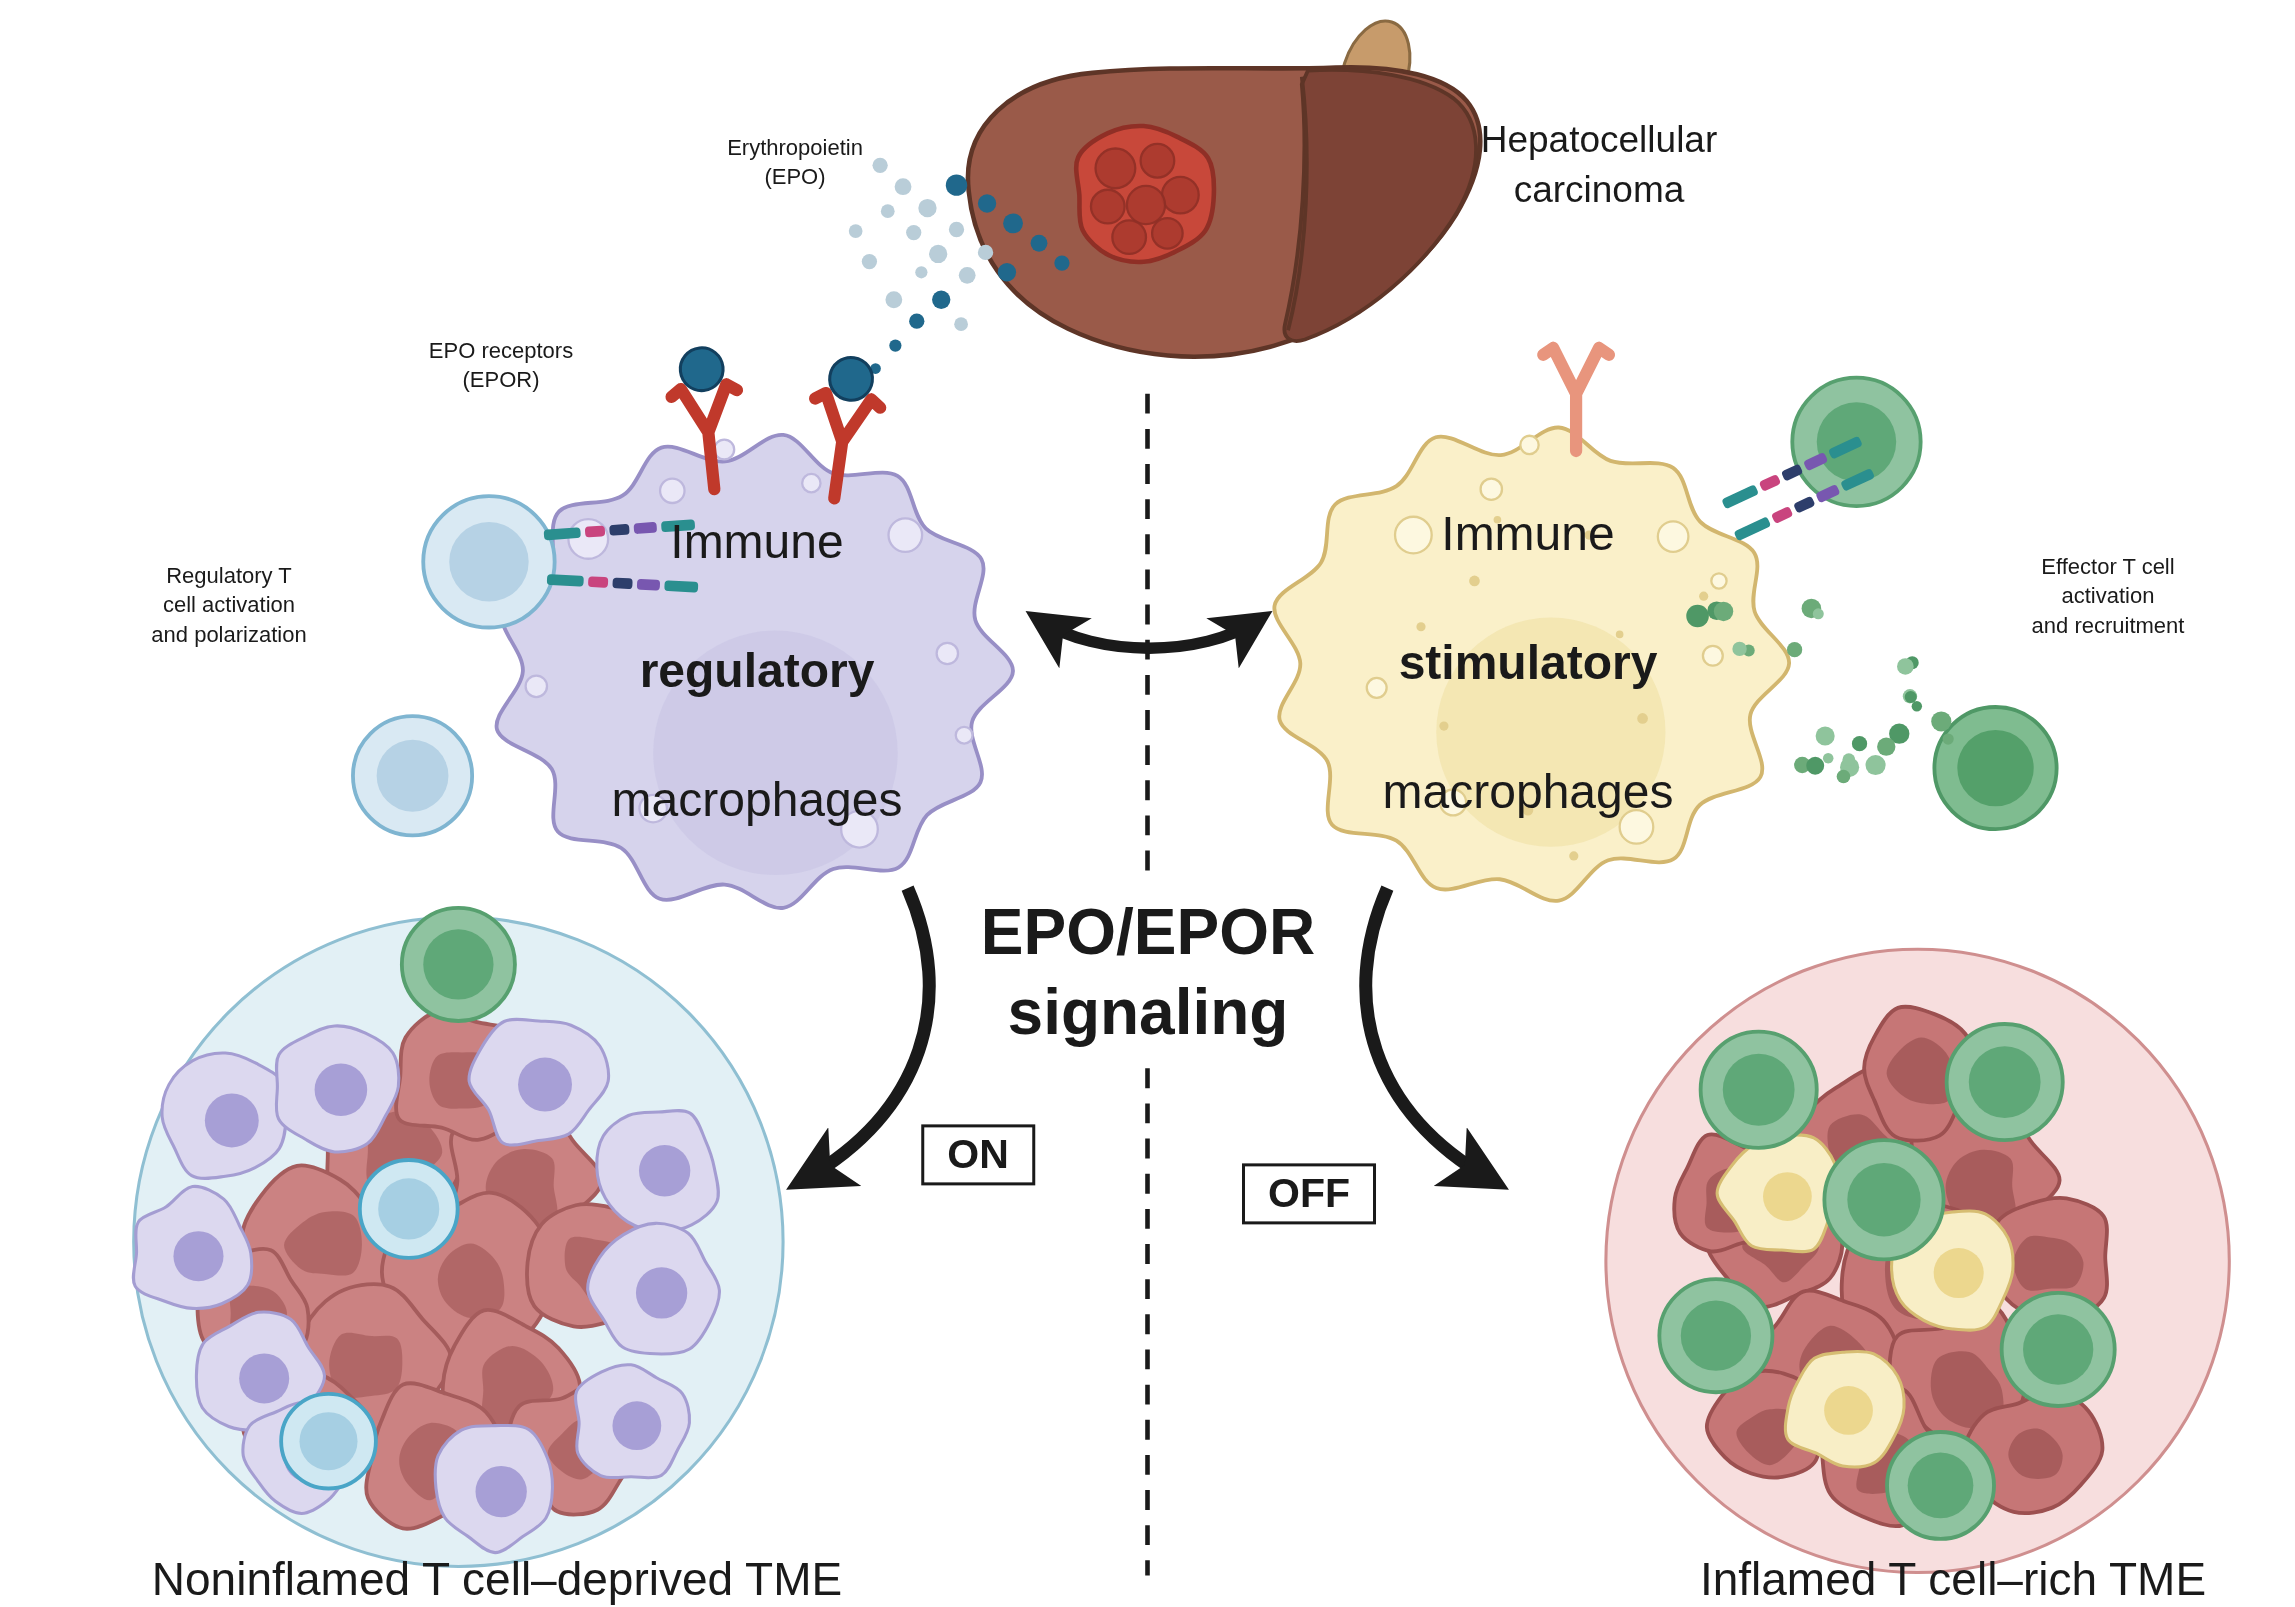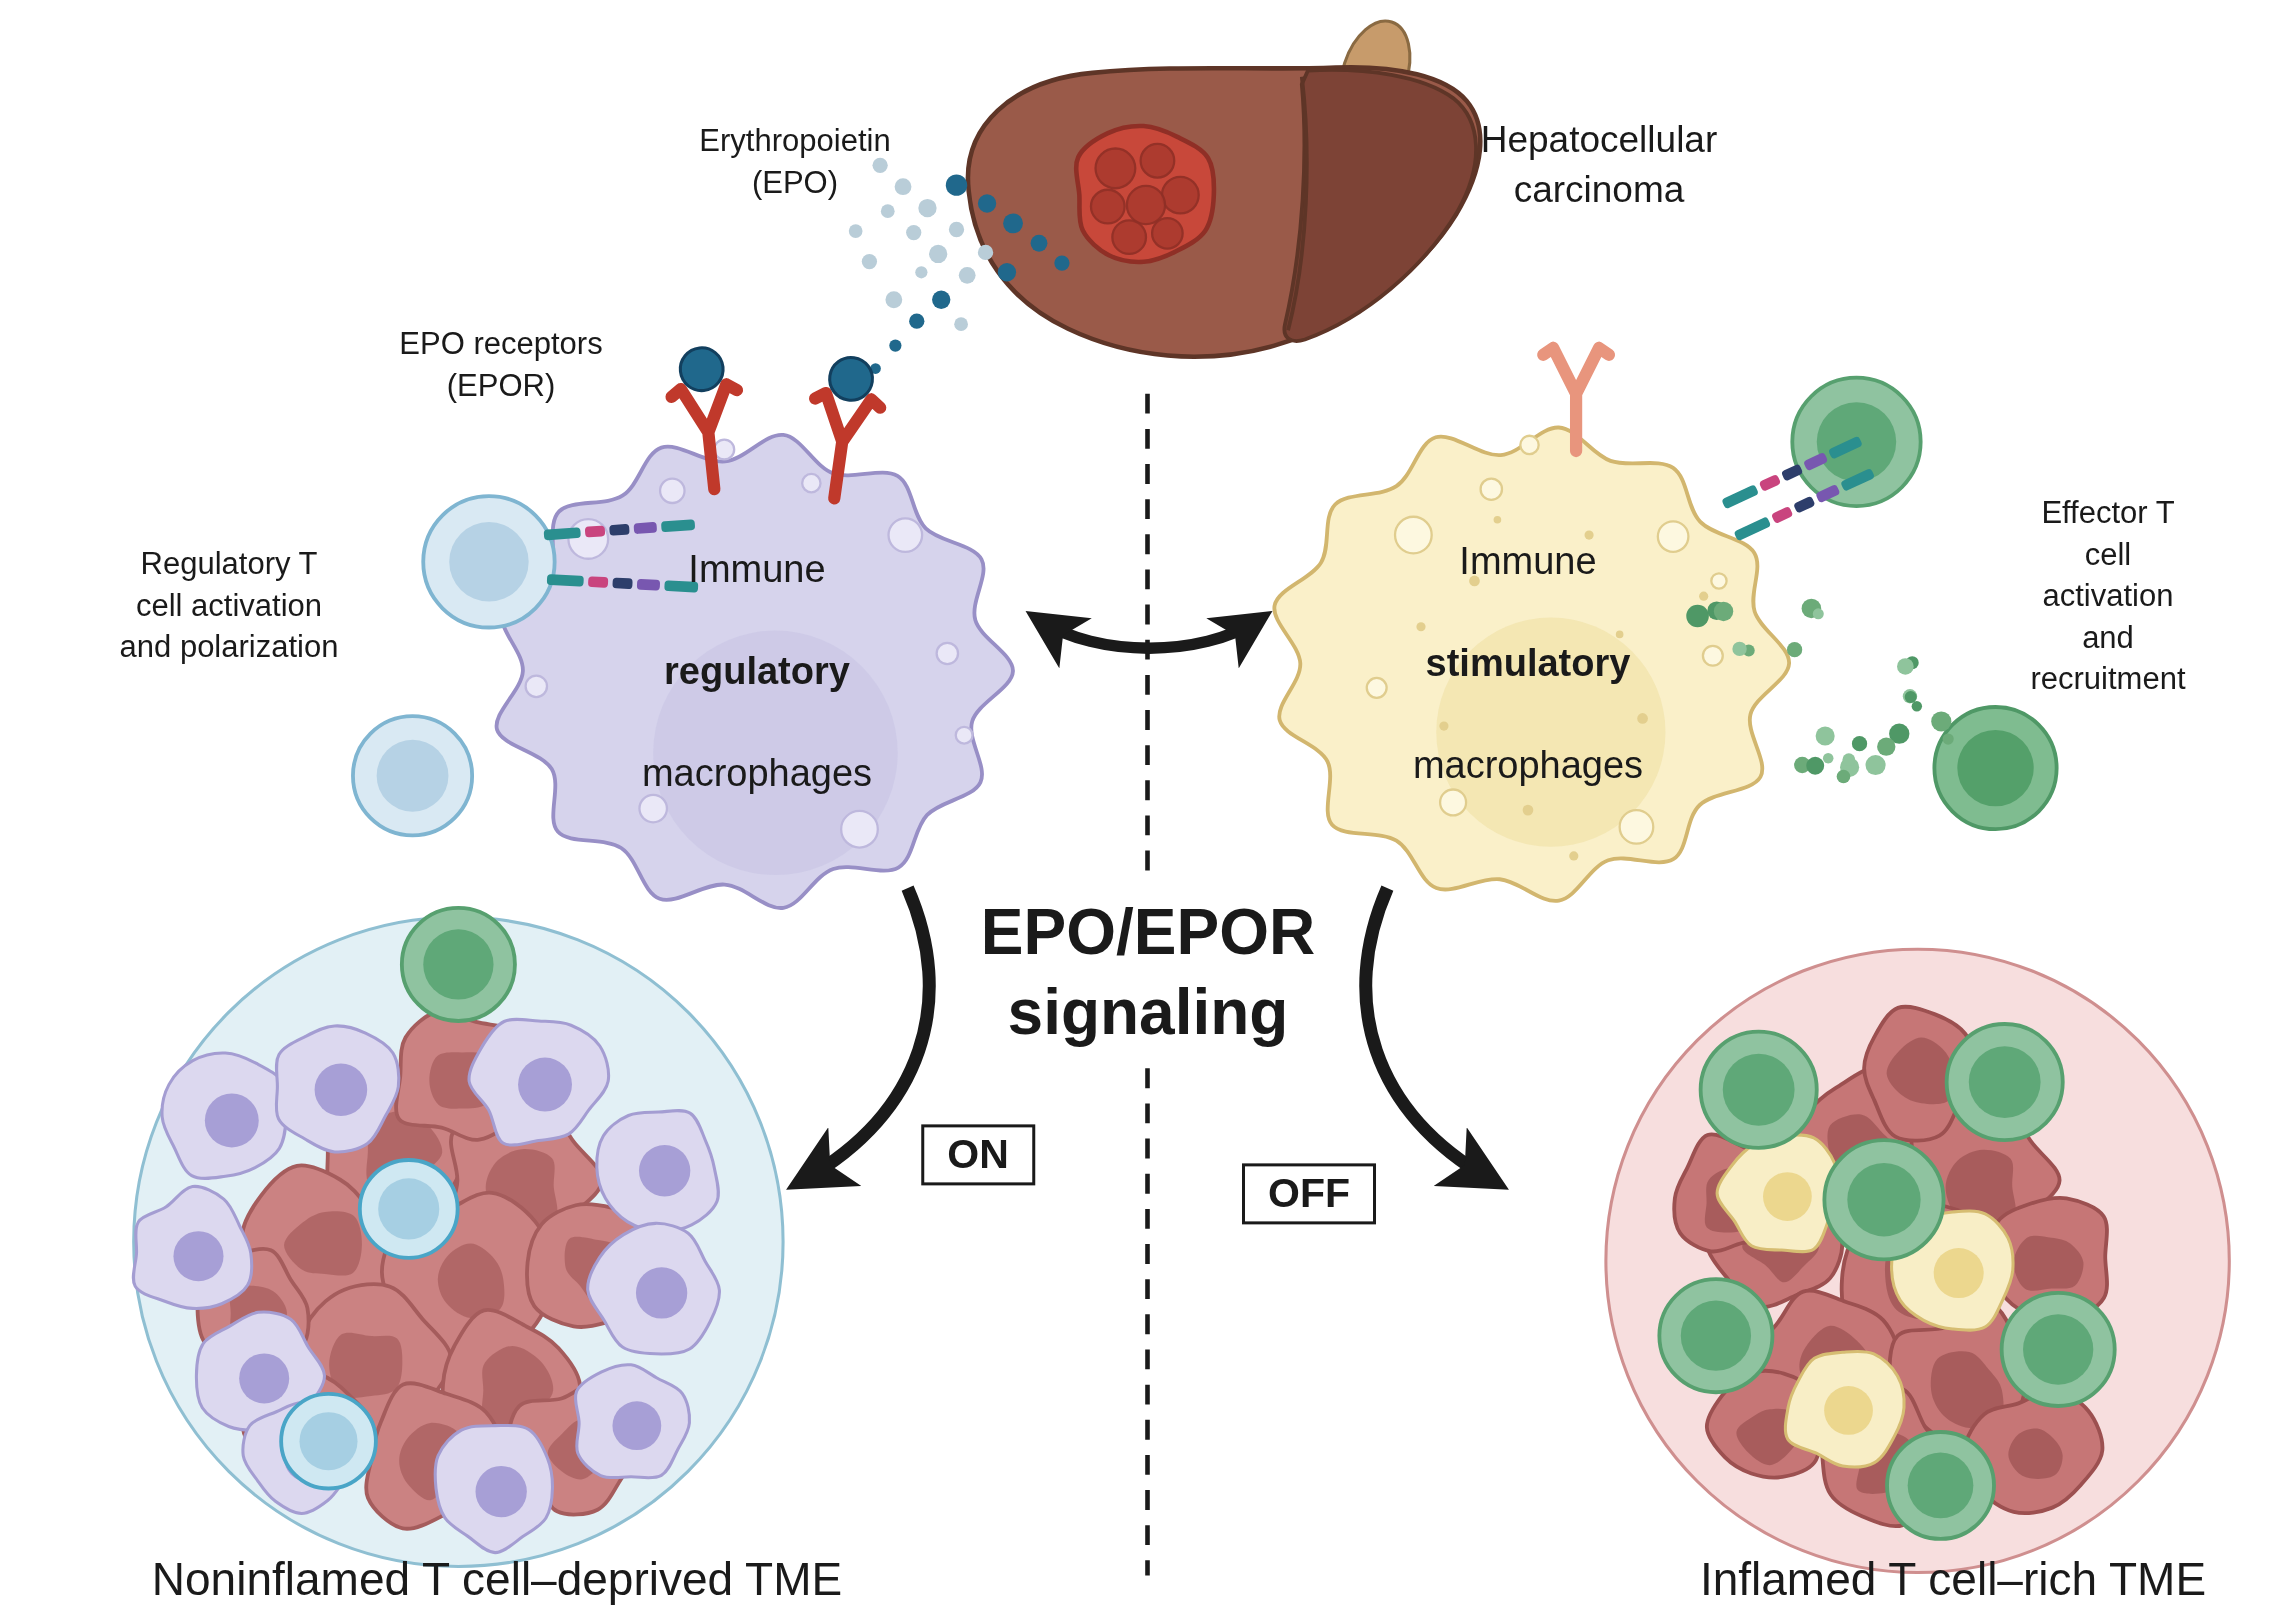--- a/index.html
+++ b/index.html
@@ -2,23 +2,23 @@
 <html style="font-size:12.2px"><head>
 <meta charset="utf-8">
 <style>
   *{box-sizing:border-box}
   body{margin:0;background:#ffffff;font-family:"Liberation Sans",sans-serif;color:#1a1a1a}
   .stage{position:relative;width:2295px;height:1608px;overflow:hidden;background:#ffffff}
   .canvas{position:absolute;left:0;top:0}
   .label{position:absolute;transform:translate(-50%,-50%);text-align:center;white-space:pre-line;line-height:1.34;color:#1a1a1a}
   .label .line{display:block}
   .bold{font-weight:700}
-  .fs46{font-size:31px}
+  .fs46{font-size:22px}
   .fs48{font-size:37px}
-  .fs50{font-size:38px}
+  .fs50{font-size:48px}
   .fs60{font-size:46px}
   .sig{font-size:64px;font-weight:700;line-height:1.25}
   .switch-box{position:absolute;transform:translate(-50%,-50%);background:#ffffff;border:3.1px solid #1a1a1a;padding:2px 23px;font-weight:700;font-size:41px;line-height:1.25}
 </style>
 </head>
 <body>
 
 <div class="stage">
 
   <svg class="canvas" width="2295" height="1608" viewBox="0 0 3004 2104">

